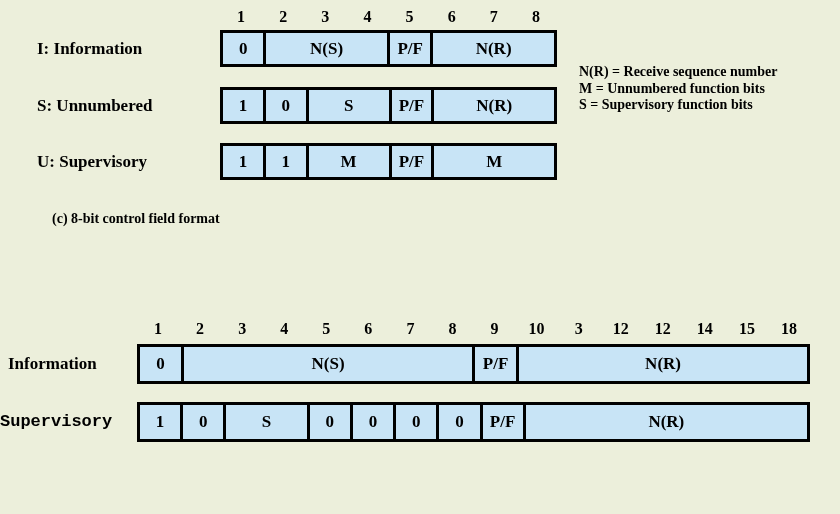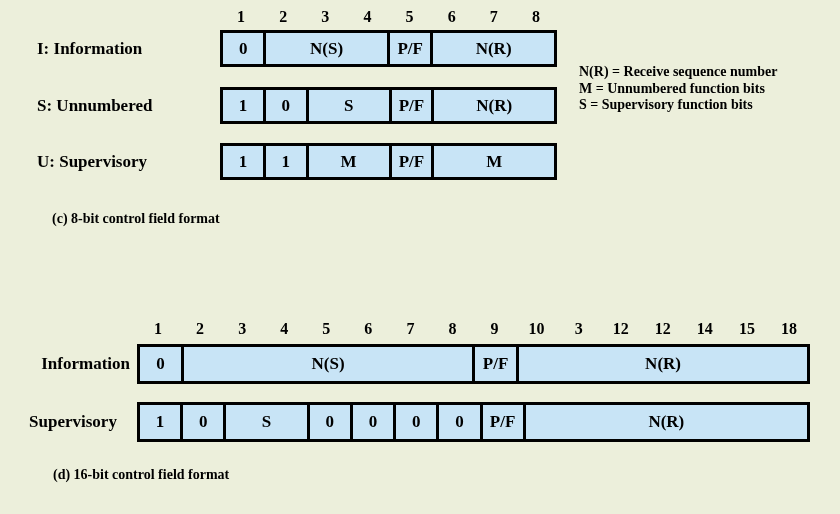--- a/index.html
+++ b/index.html
@@ -122,36 +122,35 @@
       <span>10</span>
       <span>3</span>
       <span>12</span>
       <span>12</span>
       <span>14</span>
       <span>15</span>
       <span>18</span>
     </div>
 
   <div id="rows16">
-      <div class="rowlabel" style="top: 364px; transform: translateY(-50%); left: 8px; width: 122px; text-align: right;">Information</div>
+      <div class="rowlabel" style="top: 364px; transform: translateY(-50%); left: 8px; width: 122px; text-align: left;">Information</div>
       <div class="fieldrow" style="left: 137px; top: 344px; width: 673px; height: 40px;">
         <div class="cell" style="flex-grow: 1;">0</div>
         <div class="cell" style="flex-grow: 7;">N(S)</div>
         <div class="cell" style="flex-grow: 1;">P/F</div>
         <div class="cell" style="flex-grow: 7;">N(R)</div>
       </div>
-      <div class="rowlabel" style="top: 422px; transform: translateY(-50%); left: 12px; width: 122px; text-align: center;">Supervisory</div>
+      <div class="rowlabel" style="top: 422px; transform: translateY(-50%); left: 0; width: 122px; text-align: left; font-family: Liberation Mono, monospace;">Supervisory</div>
       <div class="fieldrow" style="left: 137px; top: 402px; width: 673px; height: 40px;">
         <div class="cell" style="flex-grow: 1;">1</div>
         <div class="cell" style="flex-grow: 1;">0</div>
         <div class="cell" style="flex-grow: 2;">S</div>
         <div class="cell" style="flex-grow: 1;">0</div>
         <div class="cell" style="flex-grow: 1;">0</div>
         <div class="cell" style="flex-grow: 1;">0</div>
         <div class="cell" style="flex-grow: 1;">0</div>
         <div class="cell" style="flex-grow: 1;">P/F</div>
         <div class="cell" style="flex-grow: 7;">N(R)</div>
       </div>
     </div>
 
-  <div class="caption" style="left:53px; top:467px;">(d) 16-bit control field format</div>
 
 </div>
 
 </body></html>

